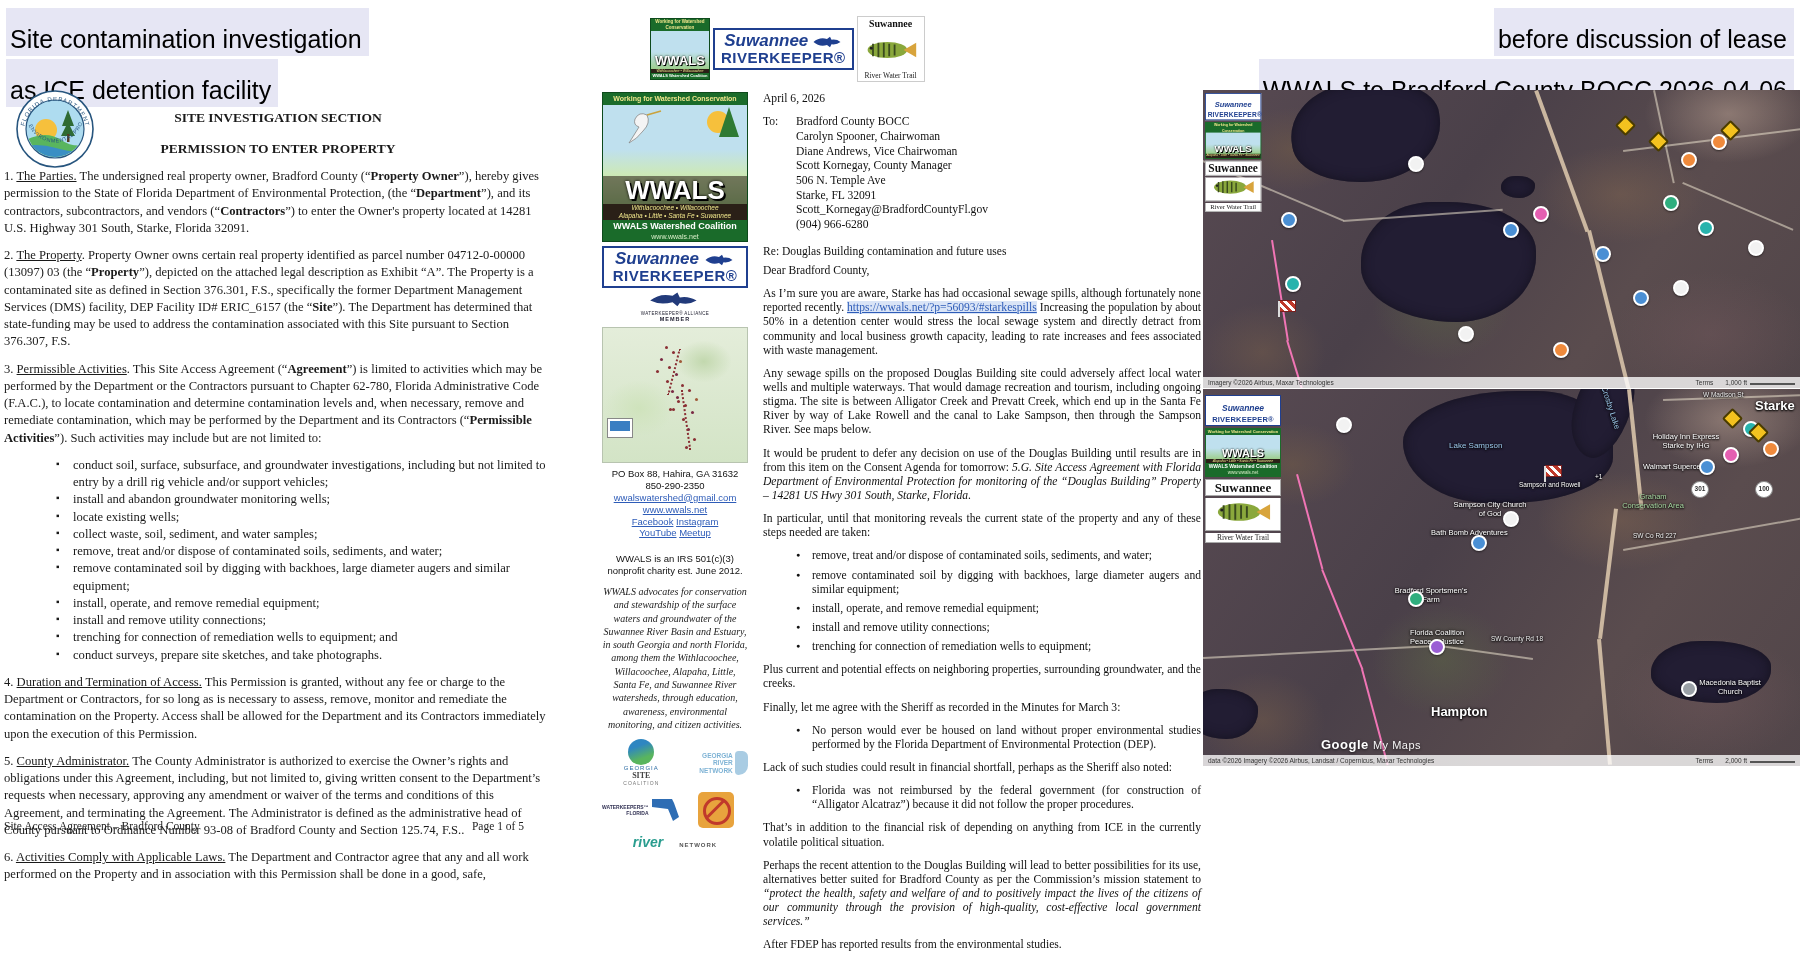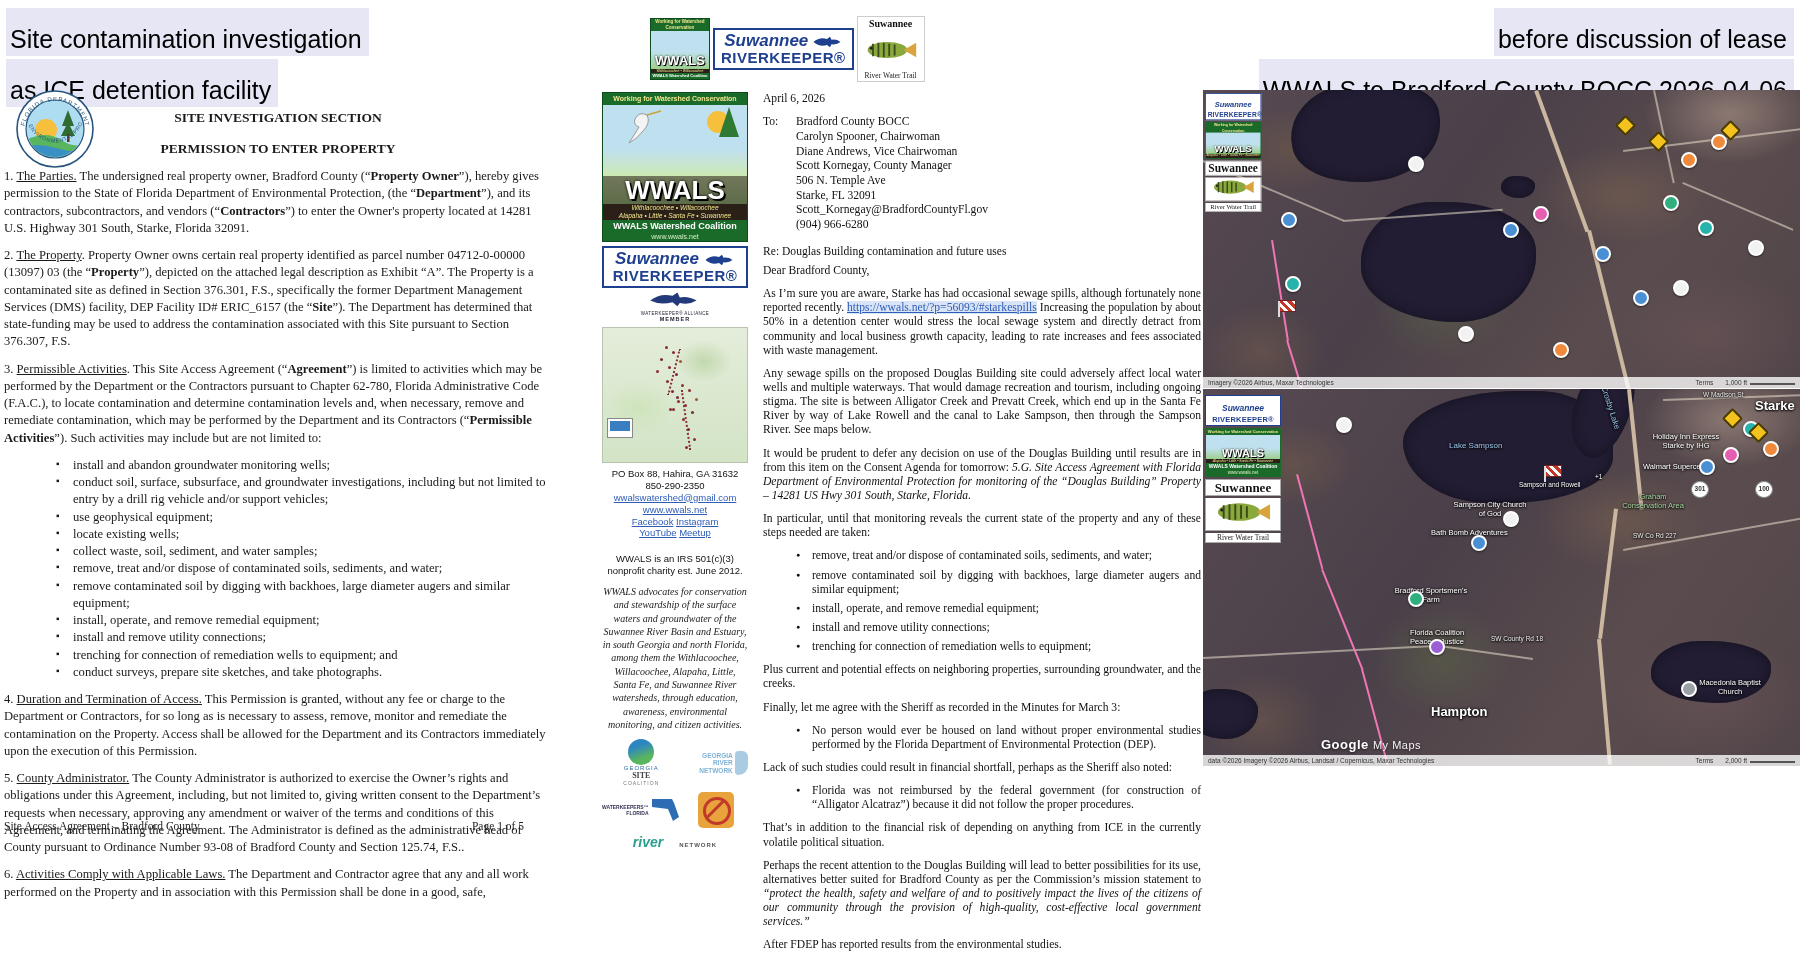--- a/index.html
+++ b/index.html
@@ -215,23 +215,22 @@
       <text font-size="6" fill="#27557e" letter-spacing="1" font-family="Liberation Sans,sans-serif"><textPath href="#arcT" startOffset="6%">FLORIDA DEPARTMENT OF</textPath></text>
       <text font-size="5.4" fill="#27557e" letter-spacing=".6" font-family="Liberation Sans,sans-serif"><textPath href="#arcB" startOffset="2%">ENVIRONMENTAL PROTECTION</textPath></text>
     </svg>
     <div class="doc-h">SITE INVESTIGATION SECTION</div>
     <div class="doc-h2">PERMISSION TO ENTER PROPERTY</div>
   </div>
   <p class="dp"><span>1.  </span><span class="u">The Parties.</span><span> The undersigned real property owner, Bradford County (“</span><span class="b">Property Owner</span><span>”), hereby gives permission to the State of Florida Department of Environmental Protection, (the “</span><span class="b">Department</span><span>”), and its contractors, subcontractors, and vendors (“</span><span class="b">Contractors</span><span>”) to enter the Owner's property located at 14281 U.S. Highway 301 South, Starke, Florida 32091.</span></p>
   <p class="dp"><span>2.  </span><span class="u">The Property</span><span>.  Property Owner owns certain real property identified as parcel number 04712-0-00000 (13097) 03 (the “</span><span class="b">Property</span><span>”), depicted on the attached legal description as Exhibit “A”.  The Property is a contaminated site as defined in Section 376.301, F.S., specifically the former Department Management Services (DMS) facility, DEP Facility ID# ERIC_6157 (the “</span><span class="b">Site</span><span>”).  The Department has determined that state-funding may be used to address the contamination associated with this Site pursuant to Section 376.307, F.S.</span></p>
   <p class="dp"><span>3.  </span><span class="u">Permissible Activities</span><span>. This Site Access Agreement (“</span><span class="b">Agreement</span><span>”) is limited to activities which may be performed by the Department or the Contractors pursuant to Chapter 62-780, Florida Administrative Code (F.A.C.), to locate contamination and determine contamination levels and, when necessary, remove and remediate contamination, which may be performed by the Department and its Contractors (“</span><span class="b">Permissible Activities</span><span>”). Such activities may include but are not limited to:</span></p>
   <ul class="db">
+      <li>conduct soil, surface, subsurface, and groundwater investigations, including but not limited to entry by a drill rig vehicle and/or support vehicles;</li>
       <li>install and abandon groundwater monitoring wells;</li>
-      <li>conduct soil, surface, subsurface, and groundwater investigations, including but not limited to entry by a drill rig vehicle and/or support vehicles;</li>
-      <li>use geophysical equipment;</li>
       <li>locate existing wells;</li>
       <li>collect waste, soil, sediment, and water samples;</li>
       <li>remove, treat and/or dispose of contaminated soils, sediments, and water;</li>
       <li>remove contaminated soil by digging with backhoes, large diameter augers and similar equipment;</li>
       <li>install, operate, and remove remedial equipment;</li>
       <li>install and remove utility connections;</li>
       <li>trenching for connection of remediation wells to equipment; and</li>
       <li>conduct surveys, prepare site sketches, and take photographs.</li>
     </ul>
   <p class="dp"><span>4.  </span><span class="u">Duration and Termination of Access.</span><span> This Permission is granted, without any fee or charge to the Department or Contractors, for so long as is necessary to assess, remove, monitor and remediate the contamination on the Property. Access shall be allowed for the Department and its Contractors immediately upon the execution of this Permission.</span></p>

